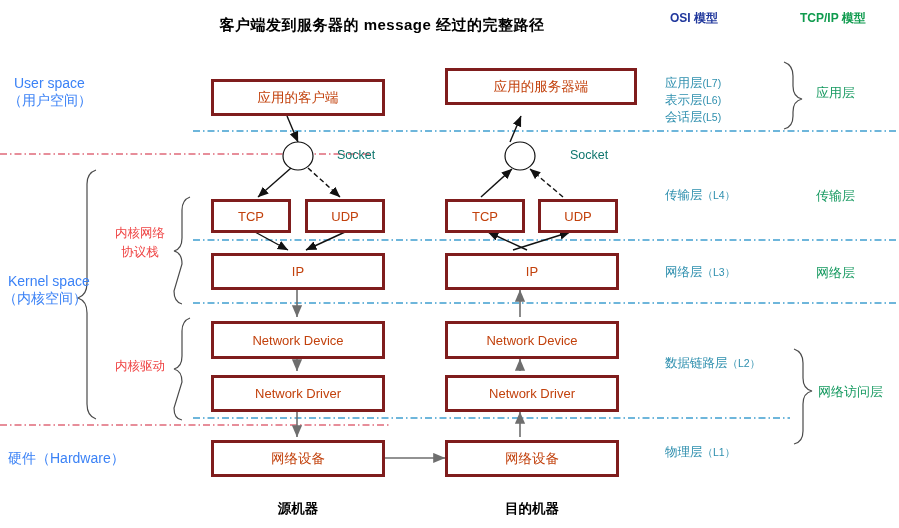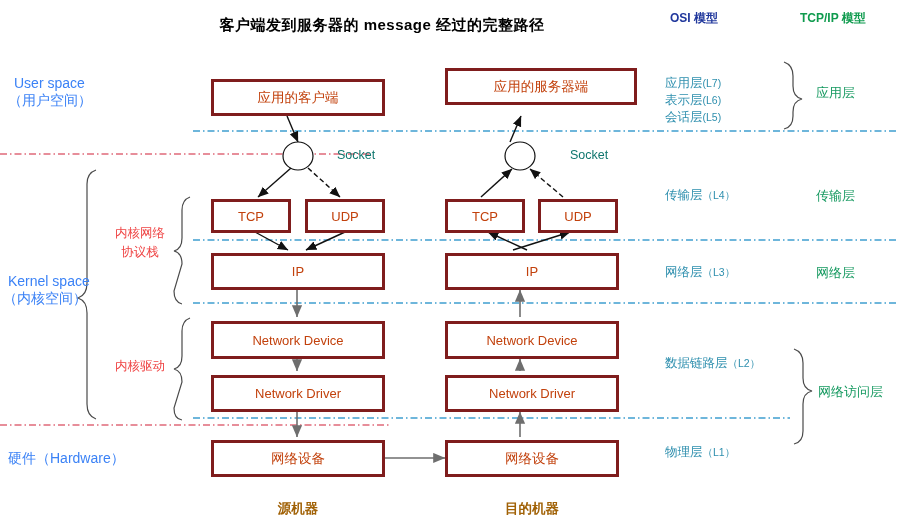--- a/index.html
+++ b/index.html
@@ -43,21 +43,21 @@
     display:flex;align-items:center;justify-content:center;
     font-size:13px;color:#c2410c;
     box-sizing:border-box;
   }
   .box.cjk{font-size:13.5px;}
 
   
   .socket-txt{font-size:12.5px;color:#0f766e;}
 
   
-  .machine{font-size:13.5px;font-weight:bold;color:#a16207;}
+  .machine{font-size:13.5px;font-weight:bold;color:#000000;}
 </style>
 </head>
 <body>
 
 <div id="stage">
 
   <svg id="svg-layer" viewBox="0 0 899 528" xmlns="http://www.w3.org/2000/svg">
     <defs>
       <marker id="ah" markerWidth="9" markerHeight="9" refX="7.4" refY="3.2" orient="auto" markerUnits="strokeWidth">
         <path d="M0,0 L7.6,3.2 L0,6.4 z" fill="#111111"></path>

